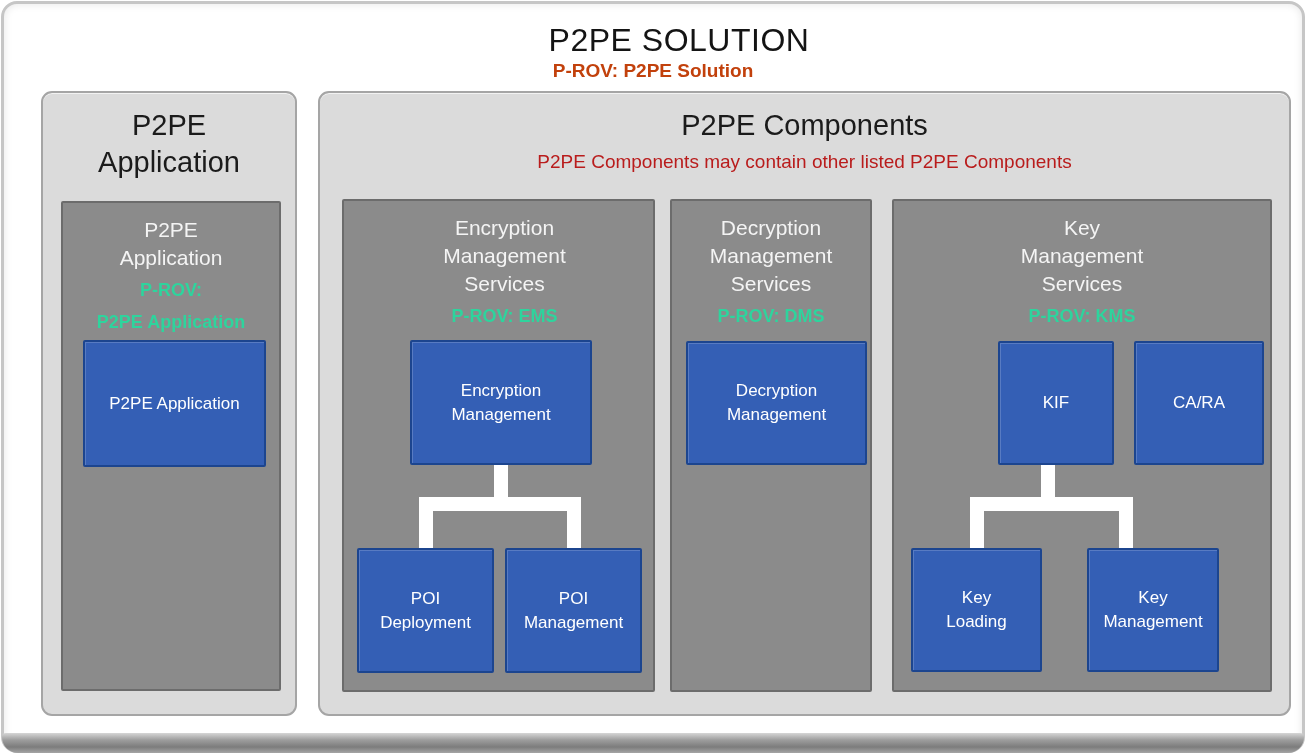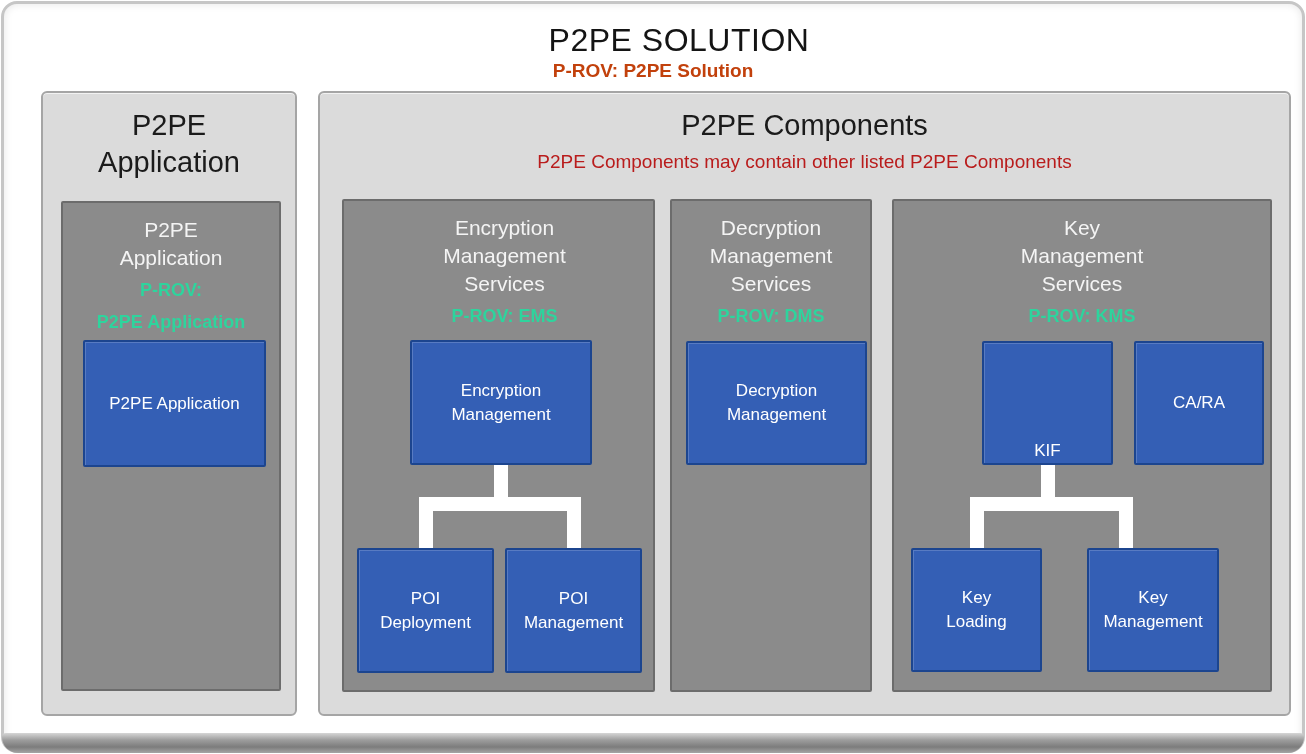--- a/index.html
+++ b/index.html
@@ -29,21 +29,21 @@
     text-align: center; font-size: 32px; color: #141414; letter-spacing: 0.5px; margin-left: 26px;
   }
   .main-subtitle {
     position: absolute; top: 60px; left: 0; width: 100%;
     text-align: center; font-size: 19px; font-weight: bold; color: #c2410c;
   }
   .panel {
     position: absolute; top: 91px; height: 625px;
     background: #dbdbdb;
     border: 2px solid #a5a5a5;
-    border-radius: 6px;
+    border-radius: 11px;
     box-shadow: inset 0 1px 0 #f2f2f2;
   }
   .panel-app { left: 41px; width: 256px; }
   .panel-comp { left: 318px; width: 973px; }
   .panel-title {
     margin-top: 14px; text-align: center;
     font-size: 29px; line-height: 37px; color: #1b1b1b;
   }
   .panel-subtitle {
     margin-top: 7px; text-align: center;
@@ -79,21 +79,21 @@
   .g-app  { left: 18px;  top: 108px; width: 220px; height: 490px; }
   .g-ems  { left: 22px;  top: 106px; width: 313px; height: 493px; padding-left: 12px; }
   .g-dms  { left: 350px; top: 106px; width: 202px; height: 493px; }
   .g-kms  { left: 572px; top: 106px; width: 380px; height: 493px; }
   
   .n-app       { left: 20px;  top: 137px; width: 183px; height: 127px; }
   .n-ems-par   { left: 66px;  top: 139px; width: 182px; height: 125px; }
   .n-ems-c1    { left: 13px;  top: 347px; width: 137px; height: 125px; }
   .n-ems-c2    { left: 161px; top: 347px; width: 137px; height: 125px; }
   .n-dms-par   { left: 14px;  top: 140px; width: 181px; height: 124px; }
-  .n-kif       { left: 88px;  top: 140px; width: 131px; height: 124px; align-items: flex-end; }
+  .n-kif       { left: 104px;  top: 140px; width: 116px; height: 124px; }
   .n-cara      { left: 240px; top: 140px; width: 130px; height: 124px; }
   .n-keyload   { left: 17px;  top: 347px; width: 131px; height: 124px; }
   .n-keymgmt   { left: 193px; top: 347px; width: 132px; height: 124px; }
   
   .c-ems-stub  { left: 150px; top: 264px; width: 14px; height: 46px; }
   .c-ems-bar   { left: 75px;  top: 296px; width: 162px; height: 14px; }
   .c-ems-d1    { left: 75px;  top: 296px; width: 14px; height: 53px; }
   .c-ems-d2    { left: 223px; top: 296px; width: 14px; height: 53px; }
   
   .c-kms-stub  { left: 147px; top: 264px; width: 14px; height: 46px; }

